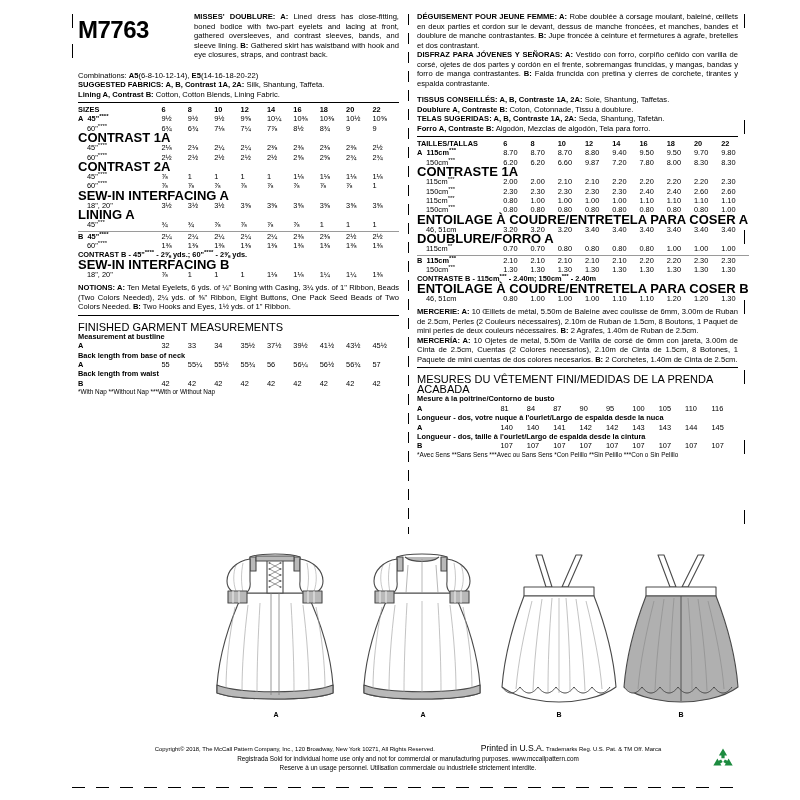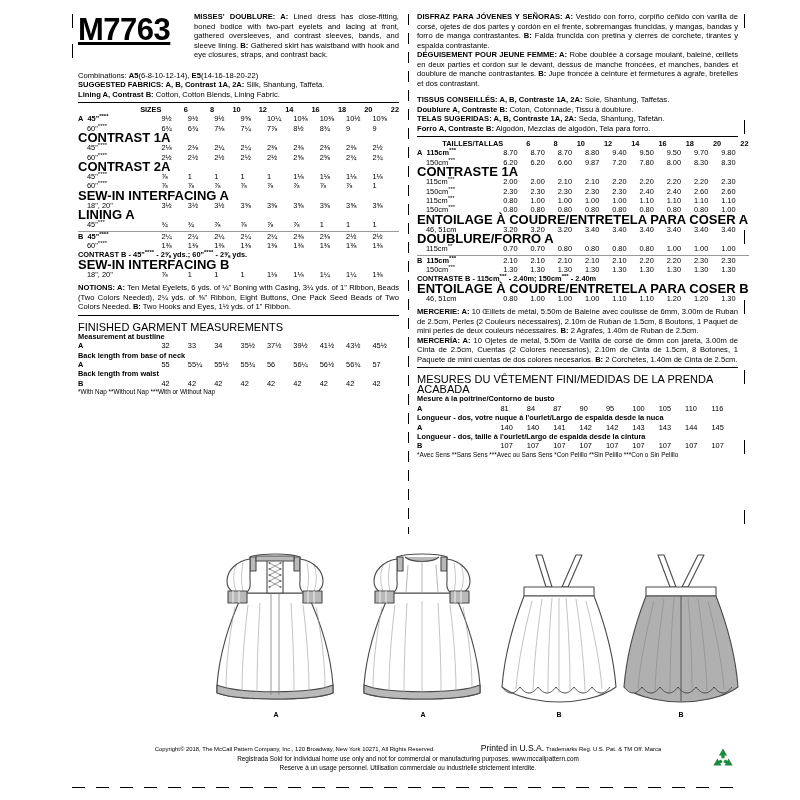--- a/index.html
+++ b/index.html
@@ -24,41 +24,41 @@
   .col.right{padding-left:9px;border-left:0;}
 
   
   .midrule{position:absolute;left:408px;top:14px;width:1px;height:520px;
            background:repeating-linear-gradient(to bottom,#000 0 11px,transparent 11px 19px);}
 
   
   .headrow{display:flex;align-items:flex-start;}
   .patnum{
     font-family:"Liberation Sans", sans-serif;
-    font-weight:bold;font-size:31px;letter-spacing:-0.5px;
-    line-height:31px;padding-top:2px;width:116px;flex:0 0 116px;text-decoration:underline;
+    font-weight:bold;font-size:24px;letter-spacing:-0.5px;
+    line-height:31px;padding-top:2px;width:116px;flex:0 0 116px;
   }
   .desc{font-size:7.6px;line-height:9.5px;text-align:justify;flex:1;}
   .desc b{font-weight:bold;}
 
   .blk{font-size:7.6px;line-height:9.5px;text-align:justify;}
   .blk b{font-weight:bold;}
   .gap2{height:4px;}
   .gap3{height:7px;}
   .gap5{height:11px;}
 
   .rule{border-top:1px solid #000;margin:3px 0 2px 0;}
 
   
   table.yard{border-collapse:collapse;width:100%;font-size:7.4px;line-height:9.4px;}
   table.yard td{padding:0;vertical-align:bottom;white-space:nowrap;}
   td.lab{width:26%;font-weight:bold;}
   td.lab.ind{padding-left:9px;font-weight:normal;}
   td.num{width:8.22%;text-align:left;}
-  td.sz{font-weight:bold;text-align:right;}
+  td.sz{font-weight:bold;}
   tr.hdr td{font-weight:bold;}
   tr.brule td{border-bottom:1px solid #9a9a9a;padding-bottom:1px;}
   .spanrow td{font-weight:bold;}
   .sup{font-size:6px;vertical-align:super;line-height:0;}
 
   .sect{font-weight:normal;font-size:11px;line-height:10px;}
   .sect-sub{font-weight:bold;font-size:13px;line-height:10px;}
 
   
   .figs{position:absolute;left:78px;top:545px;width:660px;height:185px;}
@@ -336,22 +336,22 @@
                 <td class="num">42</td>
               </tr>
             </tbody>
         </table>
         <div class="blk" style="font-size:6.4px;line-height:8px;">*With Nap **Without Nap ***With or Without Nap</div>
 
       </div>
 
       <div class="col right">
 
+        <div class="blk"><b>DÉGUISEMENT POUR JEUNE FEMME: A:</b> Robe doublée à corsage moulant, baleiné, œillets en deux parties et cordon sur le devant, dessus de manche froncées, et manches, bandes et doublure de manche contrastantes. <b>B:</b> Jupe froncée à ceinture et fermetures à agrafe, bretelles et dos contrastant.</div>
         <div class="blk"><b>DISFRAZ PARA JÓVENES Y SEÑORAS: A:</b> Vestido con forro, corpiño ceñido con varilla de corsé, ojetes de dos partes y cordón en el frente, sobremangas fruncidas, y mangas, bandas y forro de manga contrastantes. <b>B:</b> Falda fruncida con pretina y cierres de corchete, tirantes y espalda contrastante.</div>
-        <div class="blk"><b>DÉGUISEMENT POUR JEUNE FEMME: A:</b> Robe doublée à corsage moulant, baleiné, œillets en deux parties et cordon sur le devant, dessus de manche froncées, et manches, bandes et doublure de manche contrastantes. <b>B:</b> Jupe froncée à ceinture et fermetures à agrafe, bretelles et dos contrastant.</div>
 
         <div class="gap3"></div>
 
         <div class="blk"><b>TISSUS CONSEILLÉS: A, B, Contraste 1A, 2A:</b> Soie, Shantung, Taffetas.</div>
         <div class="blk"><b>Doublure A, Contraste B:</b> Coton, Cotonnade, Tissu à doublure.</div>
         <div class="blk"><b>TELAS SUGERIDAS: A, B, Contraste 1A, 2A:</b> Seda, Shantung, Tafetán.</div>
         <div class="blk"><b>Forro A, Contraste B:</b> Algodón, Mezclas de algodón, Tela para forro.</div>
 
         <div class="rule"></div>
 

